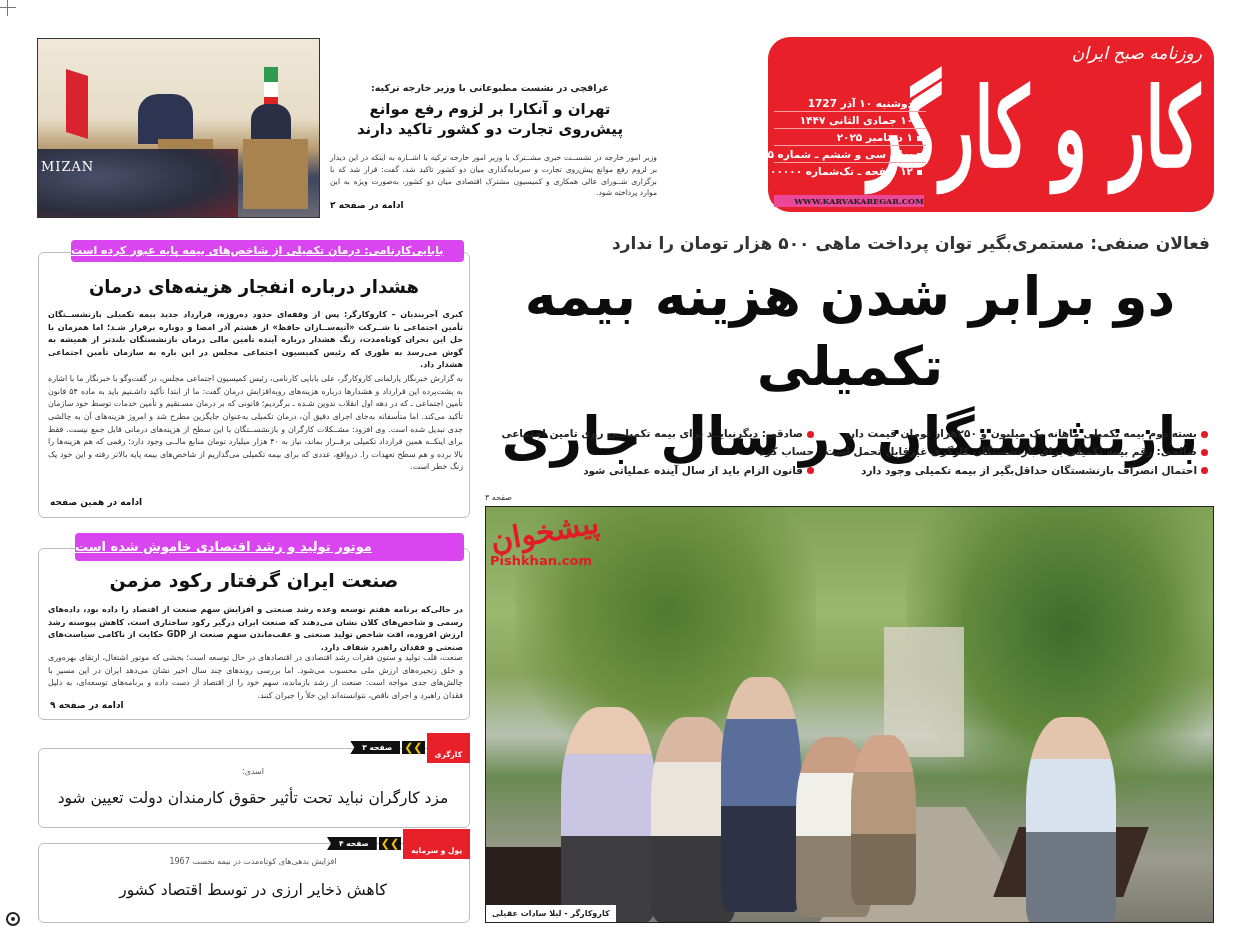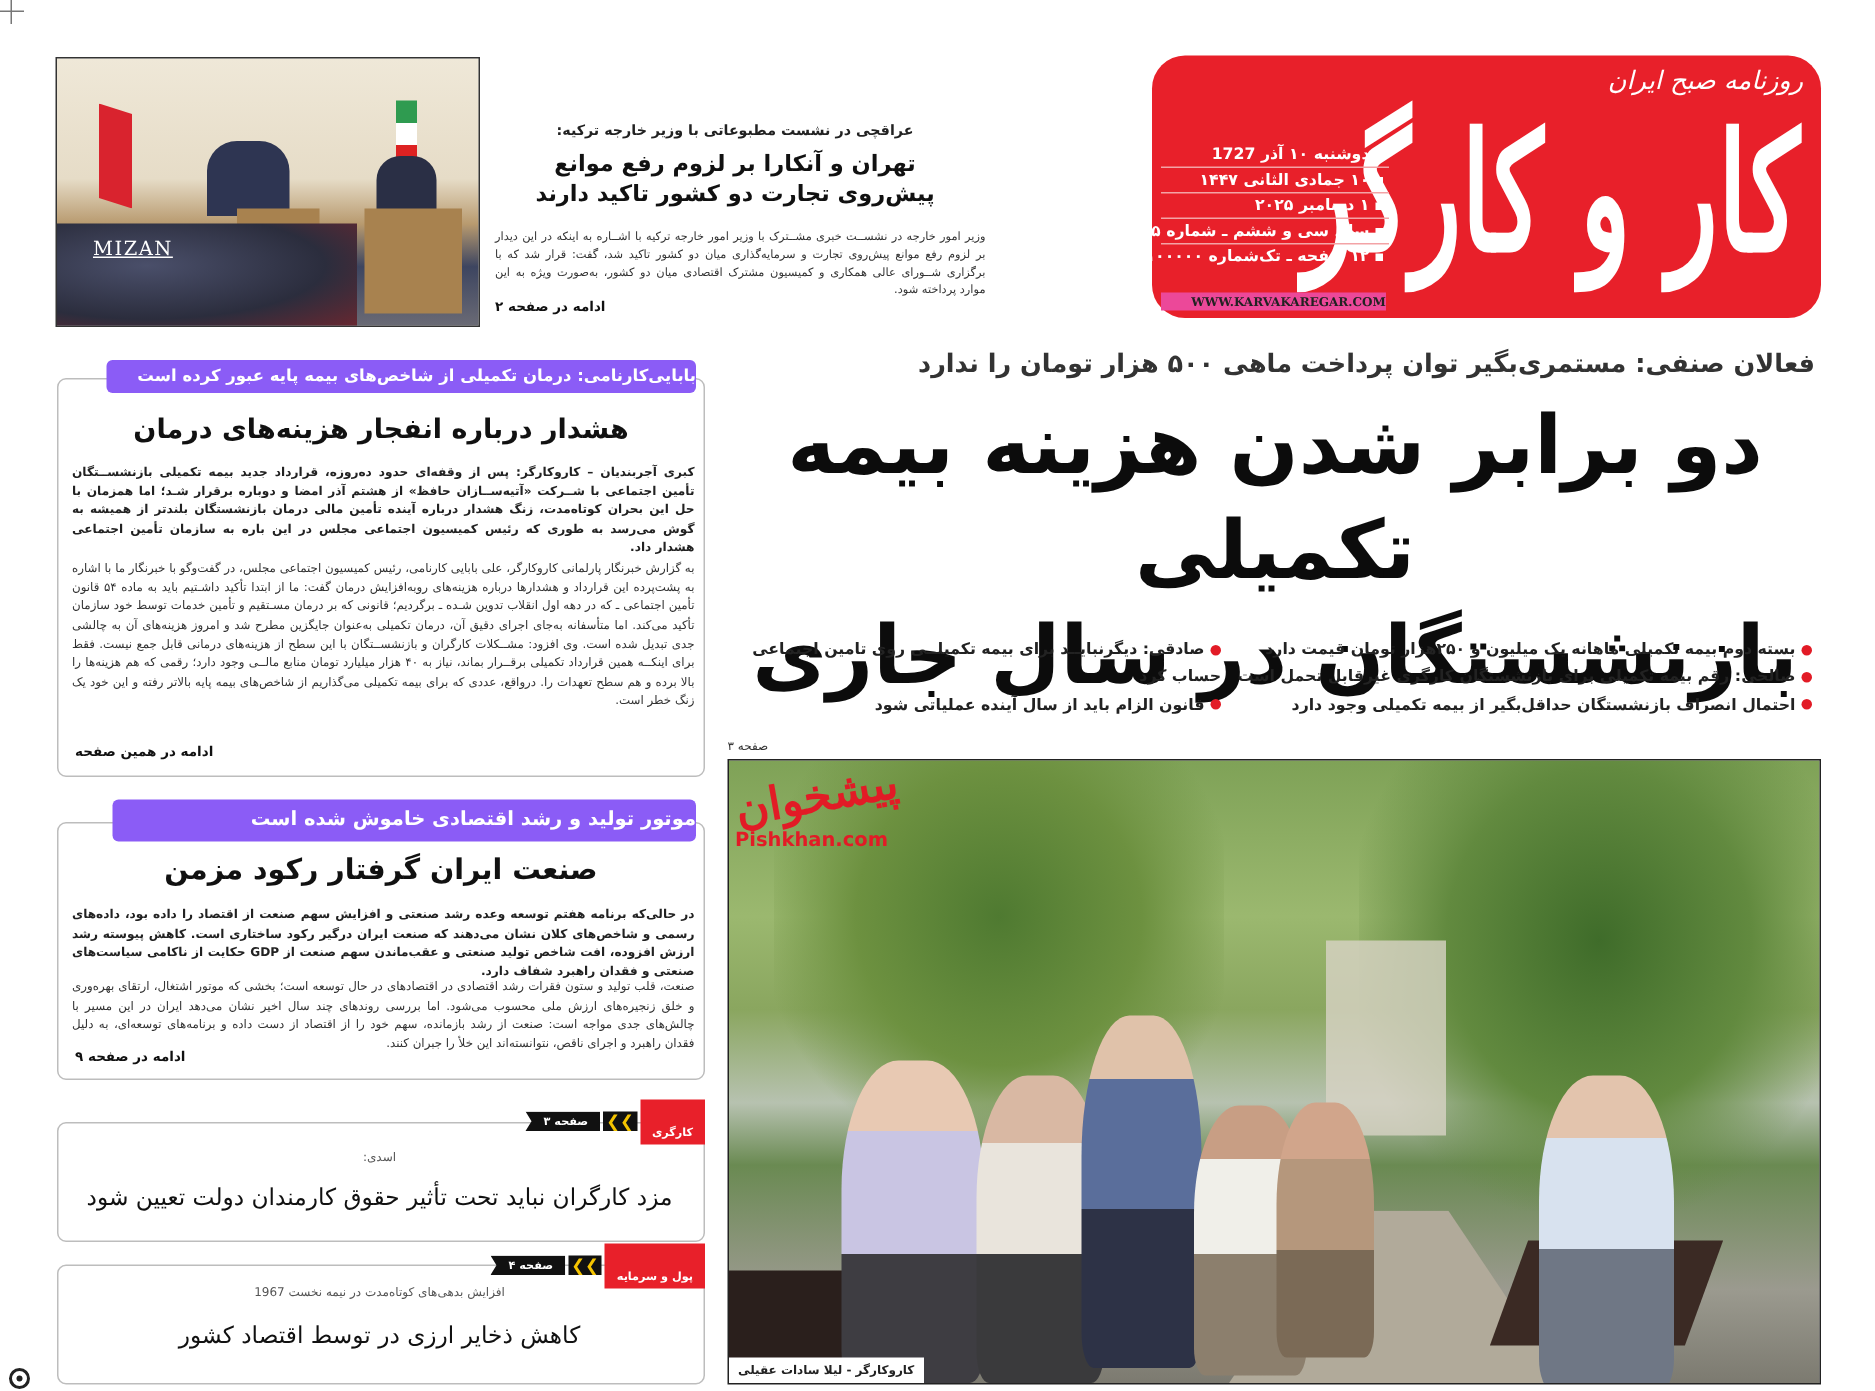--- a/index.html
+++ b/index.html
@@ -27,21 +27,21 @@
 
   
   .top-photo { left: 37px; top: 38px; width: 283px; height: 180px; border: 1px solid #333; overflow: hidden; background: linear-gradient(180deg, #efe8d8 0%, #e6dcc7 45%, #b89a6f 62%, #3d4560 78%, #6a6a75 100%); }
   .tp-flag-tr { position: absolute; left: 28px; top: 30px; width: 22px; height: 70px; background: #d9232e; clip-path: polygon(0 0,100% 10%,100% 100%,0 90%); }
   .tp-flag-ir { position: absolute; left: 226px; top: 28px; width: 14px; height: 45px; background: linear-gradient(180deg,#2f9b50 0,#2f9b50 33%,#fff 33%,#fff 66%,#d22 66%); }
   .tp-speaker1 { position: absolute; left: 100px; top: 55px; width: 55px; height: 50px; background: #2e3552; border-radius: 20px 20px 0 0; }
   .tp-speaker2 { position: absolute; left: 213px; top: 65px; width: 40px; height: 40px; background: #2a2f45; border-radius: 16px 16px 0 0; }
   .tp-podium1 { position: absolute; left: 120px; top: 100px; width: 55px; height: 70px; background: #a8824f; }
   .tp-podium2 { position: absolute; left: 205px; top: 100px; width: 65px; height: 70px; background: #a8824f; }
   .tp-crowd { position: absolute; left: 0; top: 110px; width: 200px; height: 70px; background: radial-gradient(ellipse at 30% 40%, #4a4f6a 0, #2b2d3d 60%, #6b2730 100%); }
-  .tp-watermark { position: absolute; left: 24px; top: 120px; color: #fff; font-family: "DejaVu Serif", serif; font-size: 13px; letter-spacing: 1px; direction: ltr; text-decoration: underline; }
+  .tp-watermark { position: absolute; left: 3px; top: 120px; color: #fff; font-family: "DejaVu Serif", serif; font-size: 13px; letter-spacing: 1px; direction: ltr; }
 
   
   .top-kicker { left: 350px; top: 82px; width: 280px; text-align: center; font-size: 9.5px; font-weight: bold; color: #222; }
   .top-headline { left: 340px; top: 100px; width: 300px; text-align: center; font-size: 15px; font-weight: bold; line-height: 1.3; color: #111; }
   .top-body { left: 330px; top: 152px; width: 327px; text-align: justify; font-size: 7.6px; line-height: 1.55; color: #333; }
   .top-cont { left: 330px; top: 200px; font-size: 9px; font-weight: bold; color: #111; }
 
   
   .main-kicker { left: 490px; top: 233px; width: 720px; text-align: right; font-size: 17px; font-weight: bold; color: #333; }
   .main-headline { left: 490px; top: 262px; width: 720px; text-align: center; font-size: 54px; font-weight: bold; line-height: 1.3; color: #0c0c0c; letter-spacing: -1px; }
@@ -70,21 +70,21 @@
   .mp-p4 { left: 310px; top: 230px; width: 75px; height: 180px; background: linear-gradient(180deg,#c89e84 0,#c89e84 20%,#f0efe9 20%,#f0efe9 55%,#8c7f6d 55%); }
   .mp-p5 { left: 365px; top: 228px; width: 65px; height: 170px; background: linear-gradient(180deg,#d1a58b 0,#d1a58b 22%,#b5977c 22%,#b5977c 58%,#7b6a56 58%); }
   .mp-p6 { left: 540px; top: 210px; width: 90px; height: 210px; background: linear-gradient(180deg,#e3c4ad 0,#e3c4ad 20%,#d8e2ef 20%,#d8e2ef 55%,#6f7785 55%); }
   .mp-watermark { position: absolute; left: 4px; top: 10px; color: #e21b26; font-family: "DejaVu Serif", serif; }
   .mp-watermark .fa { font-size: 30px; font-weight: bold; display: block; line-height: 1; transform: rotate(-10deg); }
   .mp-watermark .en { font-family: "DejaVu Sans", sans-serif; font-size: 13px; font-weight: bold; direction: ltr; display: block; margin-top: 6px; }
   .mp-caption { position: absolute; left: 0; bottom: 0; background: #fff; color: #222; font-size: 8px; font-weight: bold; padding: 4px 6px; }
 
   
   .box { border: 1px solid #bdbdbd; border-radius: 6px; background: #fff; }
-  .box-tag { position: absolute; background: #8b5cf6; color: #fff; font-weight: bold; border-radius: 4px; text-align: right; }
+  .box-tag { position: absolute; background: #d946ef; color: #fff; font-weight: bold; border-radius: 4px; text-align: left; text-decoration: underline; }
 
   .box1 { left: 38px; top: 252px; width: 432px; height: 266px; }
   .box1-tag { left: 71px; top: 240px; width: 393px; height: 22px; font-size: 11px; line-height: 22px; }
   .box1-title { left: 40px; top: 276px; width: 428px; text-align: center; font-size: 18px; font-weight: bold; color: #111; }
   .box1-lead { left: 48px; top: 308px; width: 415px; text-align: justify; font-size: 8.1px; line-height: 1.55; font-weight: bold; color: #222; }
   .box1-body { left: 48px; top: 373px; width: 415px; text-align: justify; font-size: 7.9px; line-height: 1.6; color: #333; }
   .box1-cont { left: 50px; top: 497px; font-size: 9px; font-weight: bold; color: #111; }
 
   .box2 { left: 38px; top: 548px; width: 432px; height: 172px; }
   .box2-tag { left: 75px; top: 533px; width: 389px; height: 28px; font-size: 13px; line-height: 28px; }

